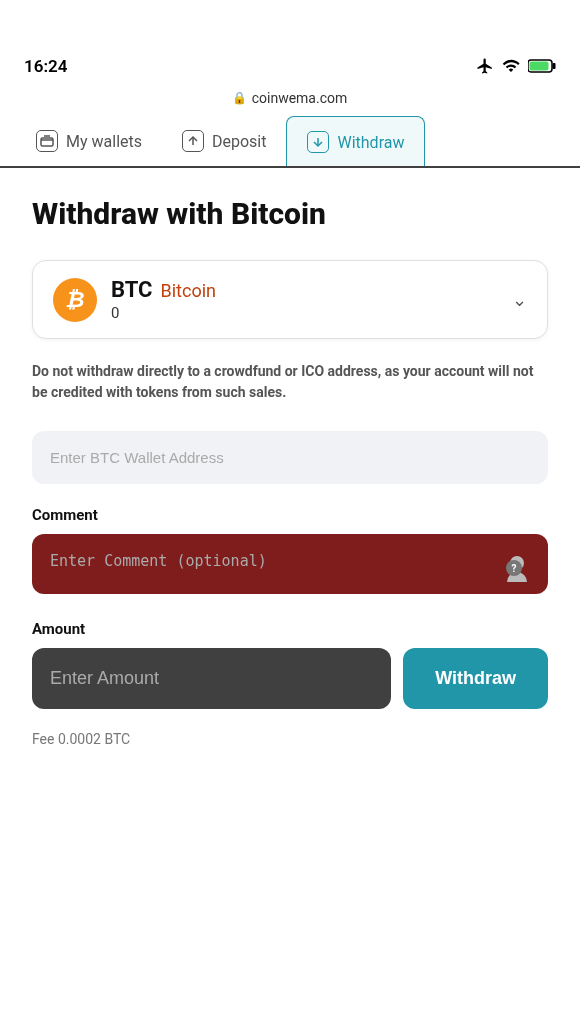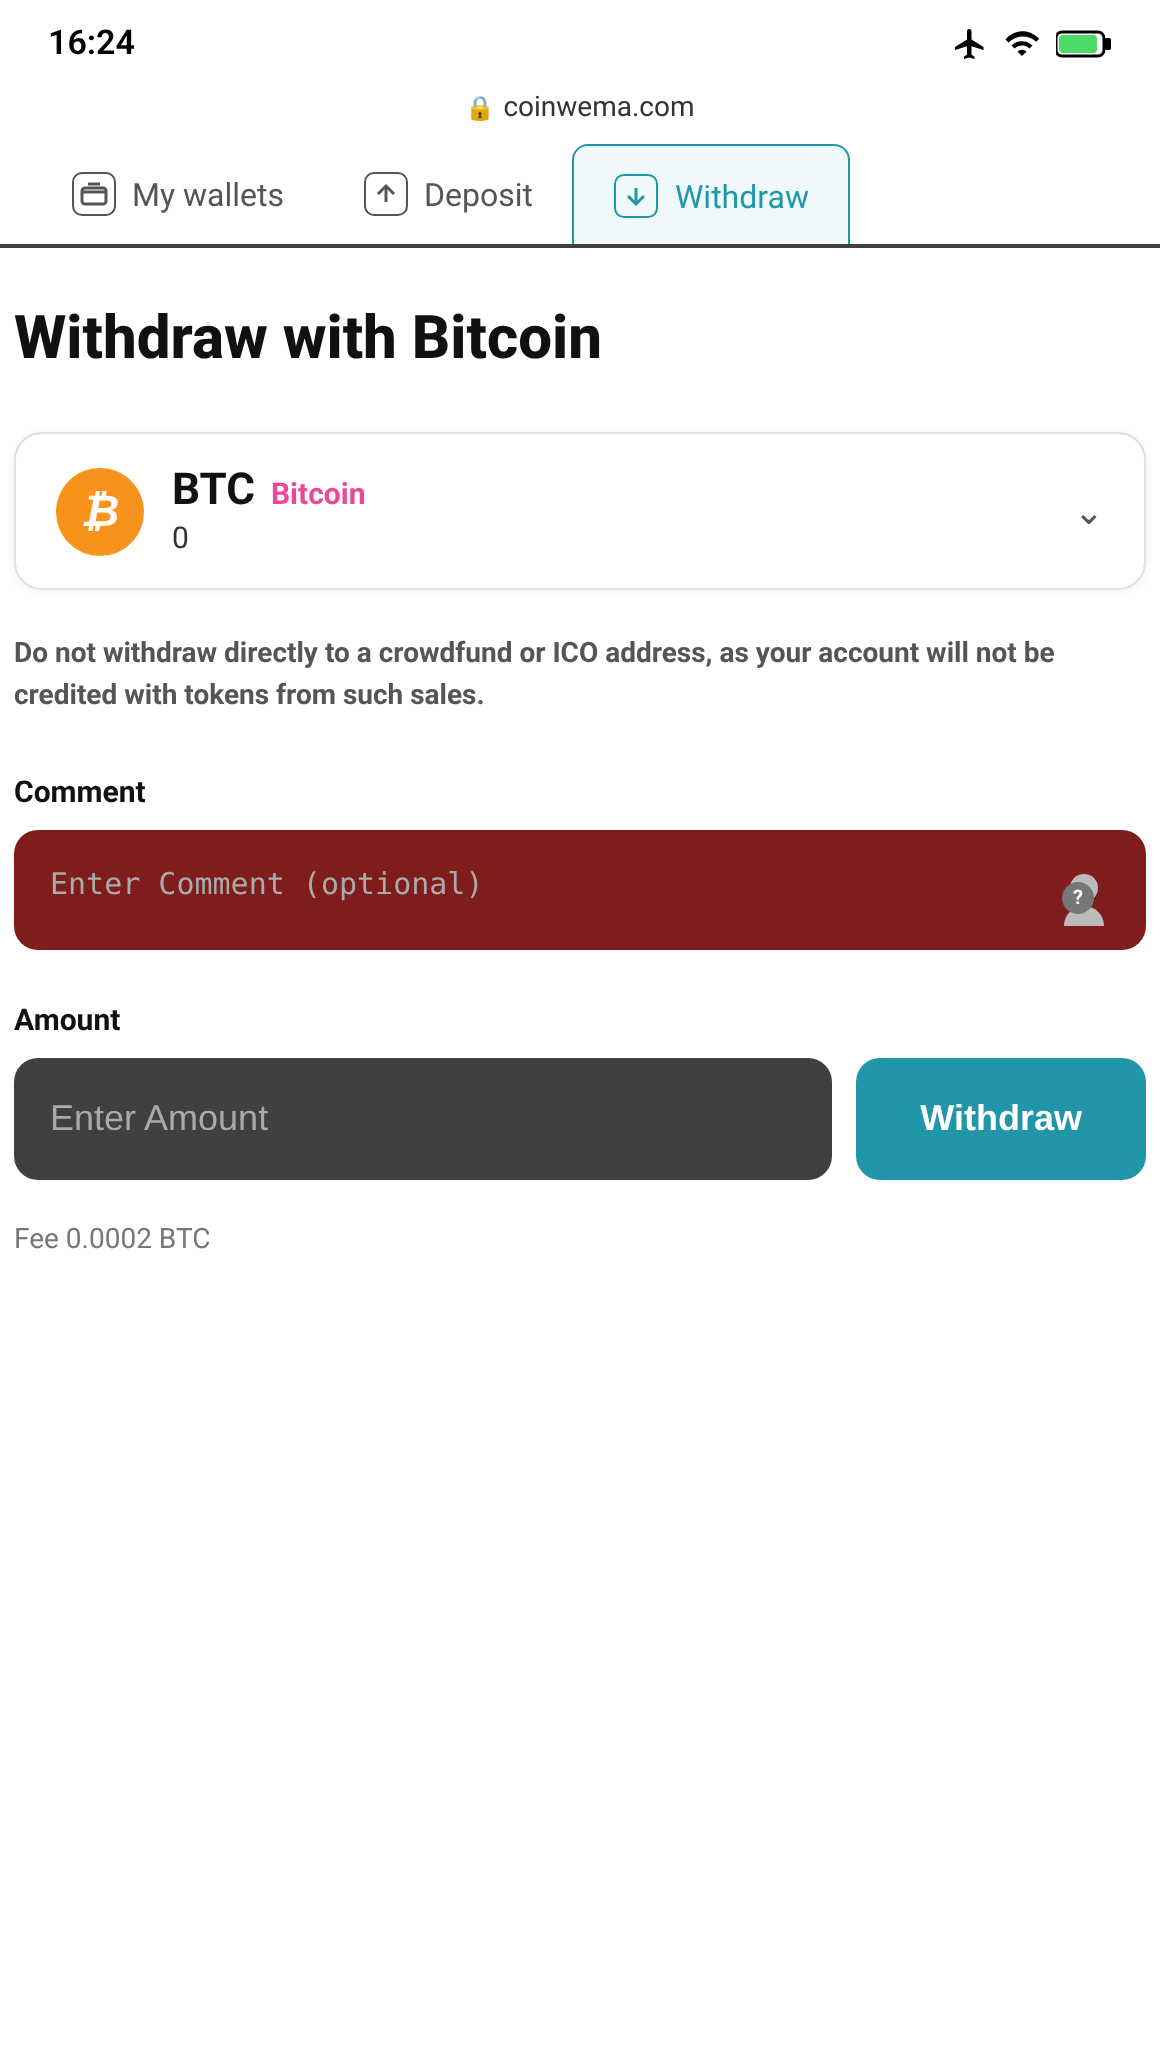--- a/index.html
+++ b/index.html
@@ -13,20 +13,21 @@
       overflow-x: hidden;
     }
 
     
     .status-bar {
       display: flex;
       justify-content: space-between;
       align-items: center;
       padding: 12px 24px 8px;
       background: #fff;
+      margin-top: 44px;
     }
     .status-time {
       font-size: 17px;
       font-weight: 600;
       color: #000;
     }
     .status-icons {
       display: flex;
       align-items: center;
       gap: 8px;
@@ -84,21 +85,21 @@
       border: 1.5px solid currentColor;
       border-radius: 5px;
       display: flex;
       align-items: center;
       justify-content: center;
       font-size: 13px;
     }
 
     
     .main-content {
-      padding: 28px 7px 24px;
+      padding: 28px 32px 24px;
     }
 
     .page-title {
       font-size: 30px;
       font-weight: 800;
       color: #111;
       margin-bottom: 28px;
       line-height: 1.2;
     }
 
@@ -141,23 +142,22 @@
       display: flex;
       gap: 8px;
       align-items: baseline;
     }
     .coin-ticker {
       font-weight: 700;
       font-size: 22px;
       color: #111;
     }
     .coin-fullname {
-      font-size: 15px;
-      color: #ec4899;
-      font-weight: bold;
+      font-size: 18px;
+      color: #c2410c;
     }
     .coin-balance {
       font-size: 15px;
       color: #333;
       margin-top: 2px;
     }
     .chevron-down {
       font-size: 18px;
       color: #555;
     }
@@ -369,20 +369,21 @@
         </div>
         <span class="coin-balance">0</span>
       </div>
     </div>
     <span class="chevron-down">⌄</span>
   </div>
 
   <p class="warning-text">Do not withdraw directly to a crowdfund or ICO address, as your account will not be credited with tokens from such sales.</p>
 
   <div class="form-group">
+    <input type="text" class="form-input" placeholder="Enter BTC Wallet Address" style="">
   </div>
 
   <div class="form-group">
     <label class="form-label">Comment</label>
     <div class="comment-wrapper">
       <textarea class="comment-input" placeholder="Enter Comment (optional)" style=""></textarea>
       <div class="help-icon">
         <div class="help-person">
           <div class="help-head"></div>
           <div class="help-body"></div>

